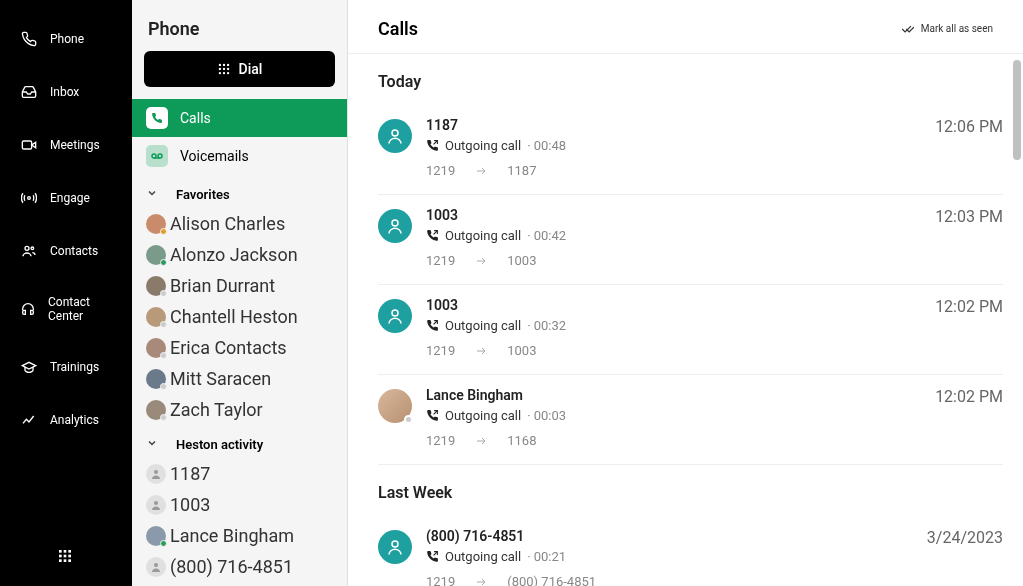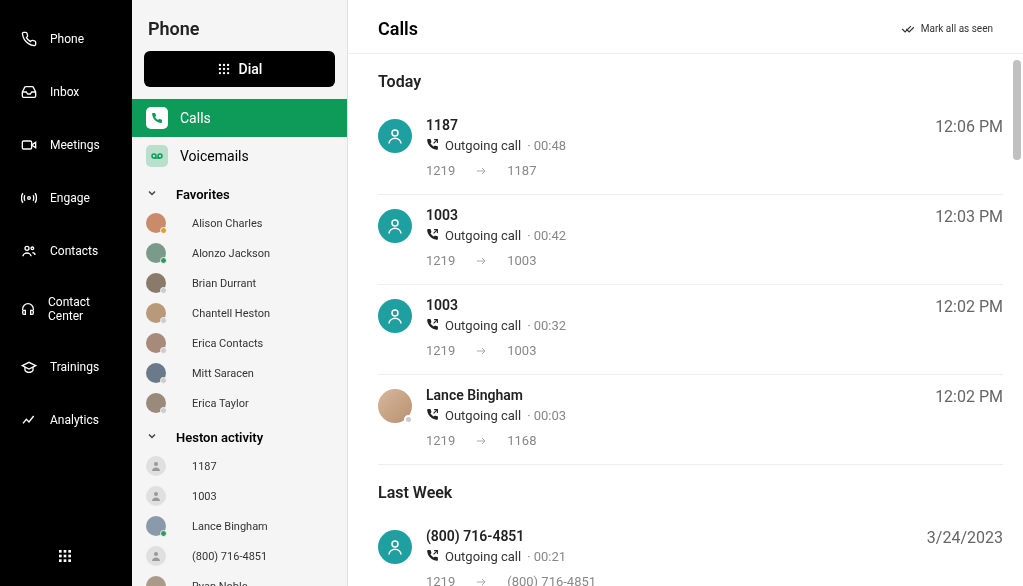--- a/index.html
+++ b/index.html
@@ -14,21 +14,21 @@
 
 .phone-panel { width: 216px; background: #f5f5f5; border-right: 1px solid #e0e0e0; display: flex; flex-direction: column; overflow-y: auto; }
 .phone-header { padding: 18px 16px 12px; font-size: 18px; font-weight: 600; color: #222; }
 .dial-btn { margin: 0 12px 12px; background: #000; color: #fff; border: none; border-radius: 6px; padding: 10px; font-size: 14px; font-weight: 500; display: flex; align-items: center; justify-content: center; gap: 8px; cursor: pointer; }
 .section-item { display: flex; align-items: center; padding: 8px 14px; gap: 12px; cursor: pointer; font-size: 14px; }
 .section-item.active { background: #0e9b5a; color: #fff; }
 .section-item .sq-icon { width: 22px; height: 22px; border-radius: 5px; display: flex; align-items: center; justify-content: center; font-size: 12px; }
 .section-item.active .sq-icon { background: #fff; color: #0e9b5a; }
 .section-item:not(.active) .sq-icon { background: #b8e0cd; color: #0e9b5a; font-size: 10px; }
 .group-header { display: flex; align-items: flex-start; gap: 18px; padding: 12px 14px 6px; font-size: 13px; font-weight: 600; color: #000000; cursor: pointer; }
-.contact-row { display: flex; align-items: center; gap: 26px; padding: 5px 14px; font-size: 11px; color: #333; cursor: pointer; }
+.contact-row { display: flex; align-items: center; gap: 4px; padding: 5px 14px; font-size: 18px; color: #333; cursor: pointer; }
 .avatar-sm { width: 20px; height: 20px; border-radius: 50%; position: relative; flex-shrink: 0; display: flex; align-items: center; justify-content: center; }
 .avatar-sm .status { position: absolute; bottom: -1px; right: -1px; width: 7px; height: 7px; border-radius: 50%; border: 1px solid #f5f5f5; }
 .avatar-placeholder { background: #e0e0e0; color: #888; }
 
 
 .main-area { flex: 1; display: flex; flex-direction: column; overflow: hidden; position: relative; }
 .main-header { display: flex; align-items: center; justify-content: space-between; padding: 18px 30px 14px 30px; border-bottom: 1px solid #eee; }
 .main-title { font-size: 18px; font-weight: 600; }
 .mark-seen { display: flex; align-items: center; gap: 6px; font-size: 10px; color: #333; cursor: pointer; }
 .scroll-area { flex: 1; overflow-y: auto; padding: 0 20px 0 30px; position: relative; }
@@ -36,21 +36,21 @@
 .date-group { font-size: 16px; font-weight: 600; color: #222; padding: 18px 0 14px; }
 .call-row { display: flex; gap: 14px; padding: 12px 0 16px; border-bottom: 1px solid #eee; }
 .call-row:last-child { border-bottom: none; }
 .avatar-lg { width: 34px; height: 34px; border-radius: 50%; background: #1fa0a0; display: flex; align-items: center; justify-content: center; flex-shrink: 0; position: relative; margin-top: 2px; }
 .avatar-lg.photo { background: linear-gradient(135deg, #d7b89c, #b89070); }
 .avatar-lg .status-lg { position: absolute; bottom: -1px; right: -1px; width: 9px; height: 9px; border-radius: 50%; border: 2px solid #fff; background: #ccc; }
 .call-info { flex: 1; }
 .call-top { display: flex; justify-content: space-between; align-items: flex-start; }
 .call-title { font-size: 14px; font-weight: 600; color: #222; }
 .call-time { font-size: 16px; color: #666; }
-.call-sub { display: flex; align-items: flex-start; gap: 6px; font-size: 13px; color: #333; margin-top: 2px; }
+.call-sub { display: flex; align-items: center; gap: 6px; font-size: 13px; color: #333; margin-top: 2px; }
 .call-sub .dur { color: #888; }
 .call-route { font-size: 13px; color: #888; margin-top: 10px; display: flex; align-items: center; gap: 20px; }
 
 svg { display: block; }
 </style>
 </head>
 <body>
 
 <div class="nav-sidebar">
   <div class="nav-item">
@@ -221,21 +221,21 @@
       <div class="contact-row">
     <span class="avatar-sm" style="background:#6a7a8a">
       <span class="status" style="background:#ccc"></span>
     </span>
     <span>Mitt Saracen</span>
       </div>
       <div class="contact-row">
     <span class="avatar-sm" style="background:#9a8a7a">
       <span class="status" style="background:#ccc"></span>
     </span>
-    <span>Erica Taylor</span>
+    <span>Zach Taylor</span>
       </div>
     </div>
 
   <div class="group-header">
     <span>
       <svg width="12" height="12" viewBox="0 0 24 24" fill="none" stroke="#444" stroke-width="3">
           <polyline points="6 9 12 15 18 9"></polyline>
         </svg>
     </span>
     <span>Heston activity</span>

